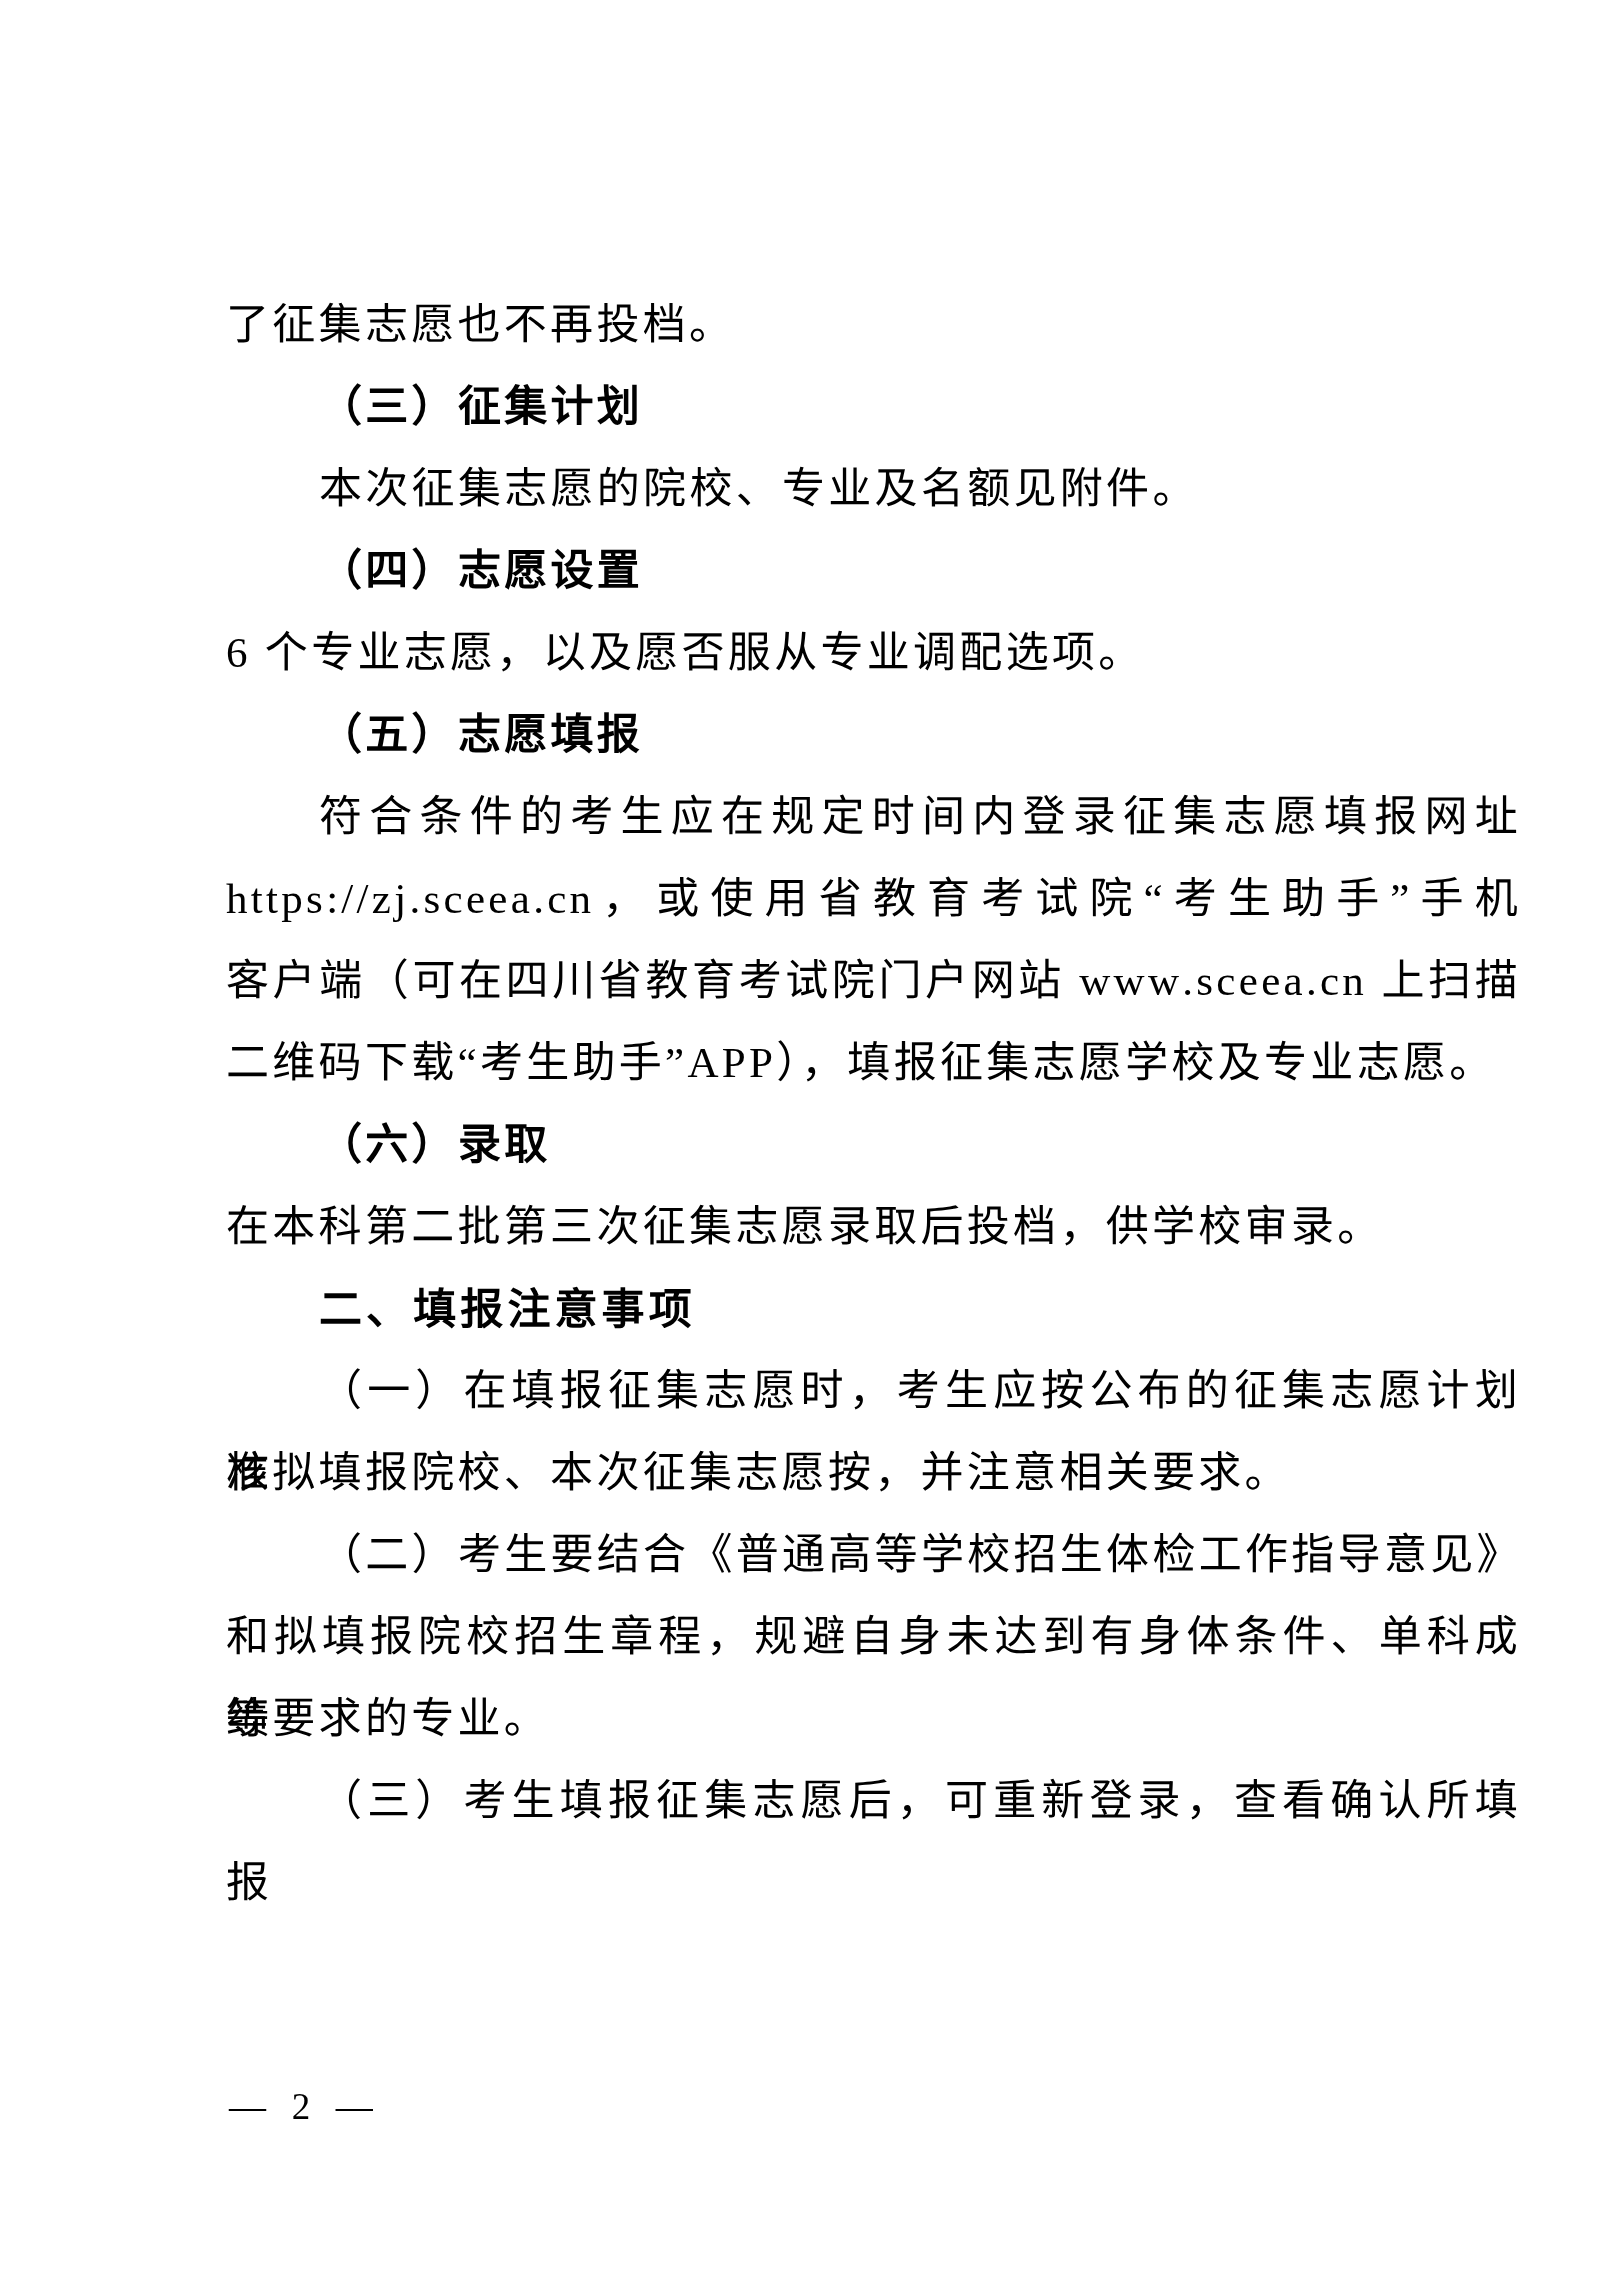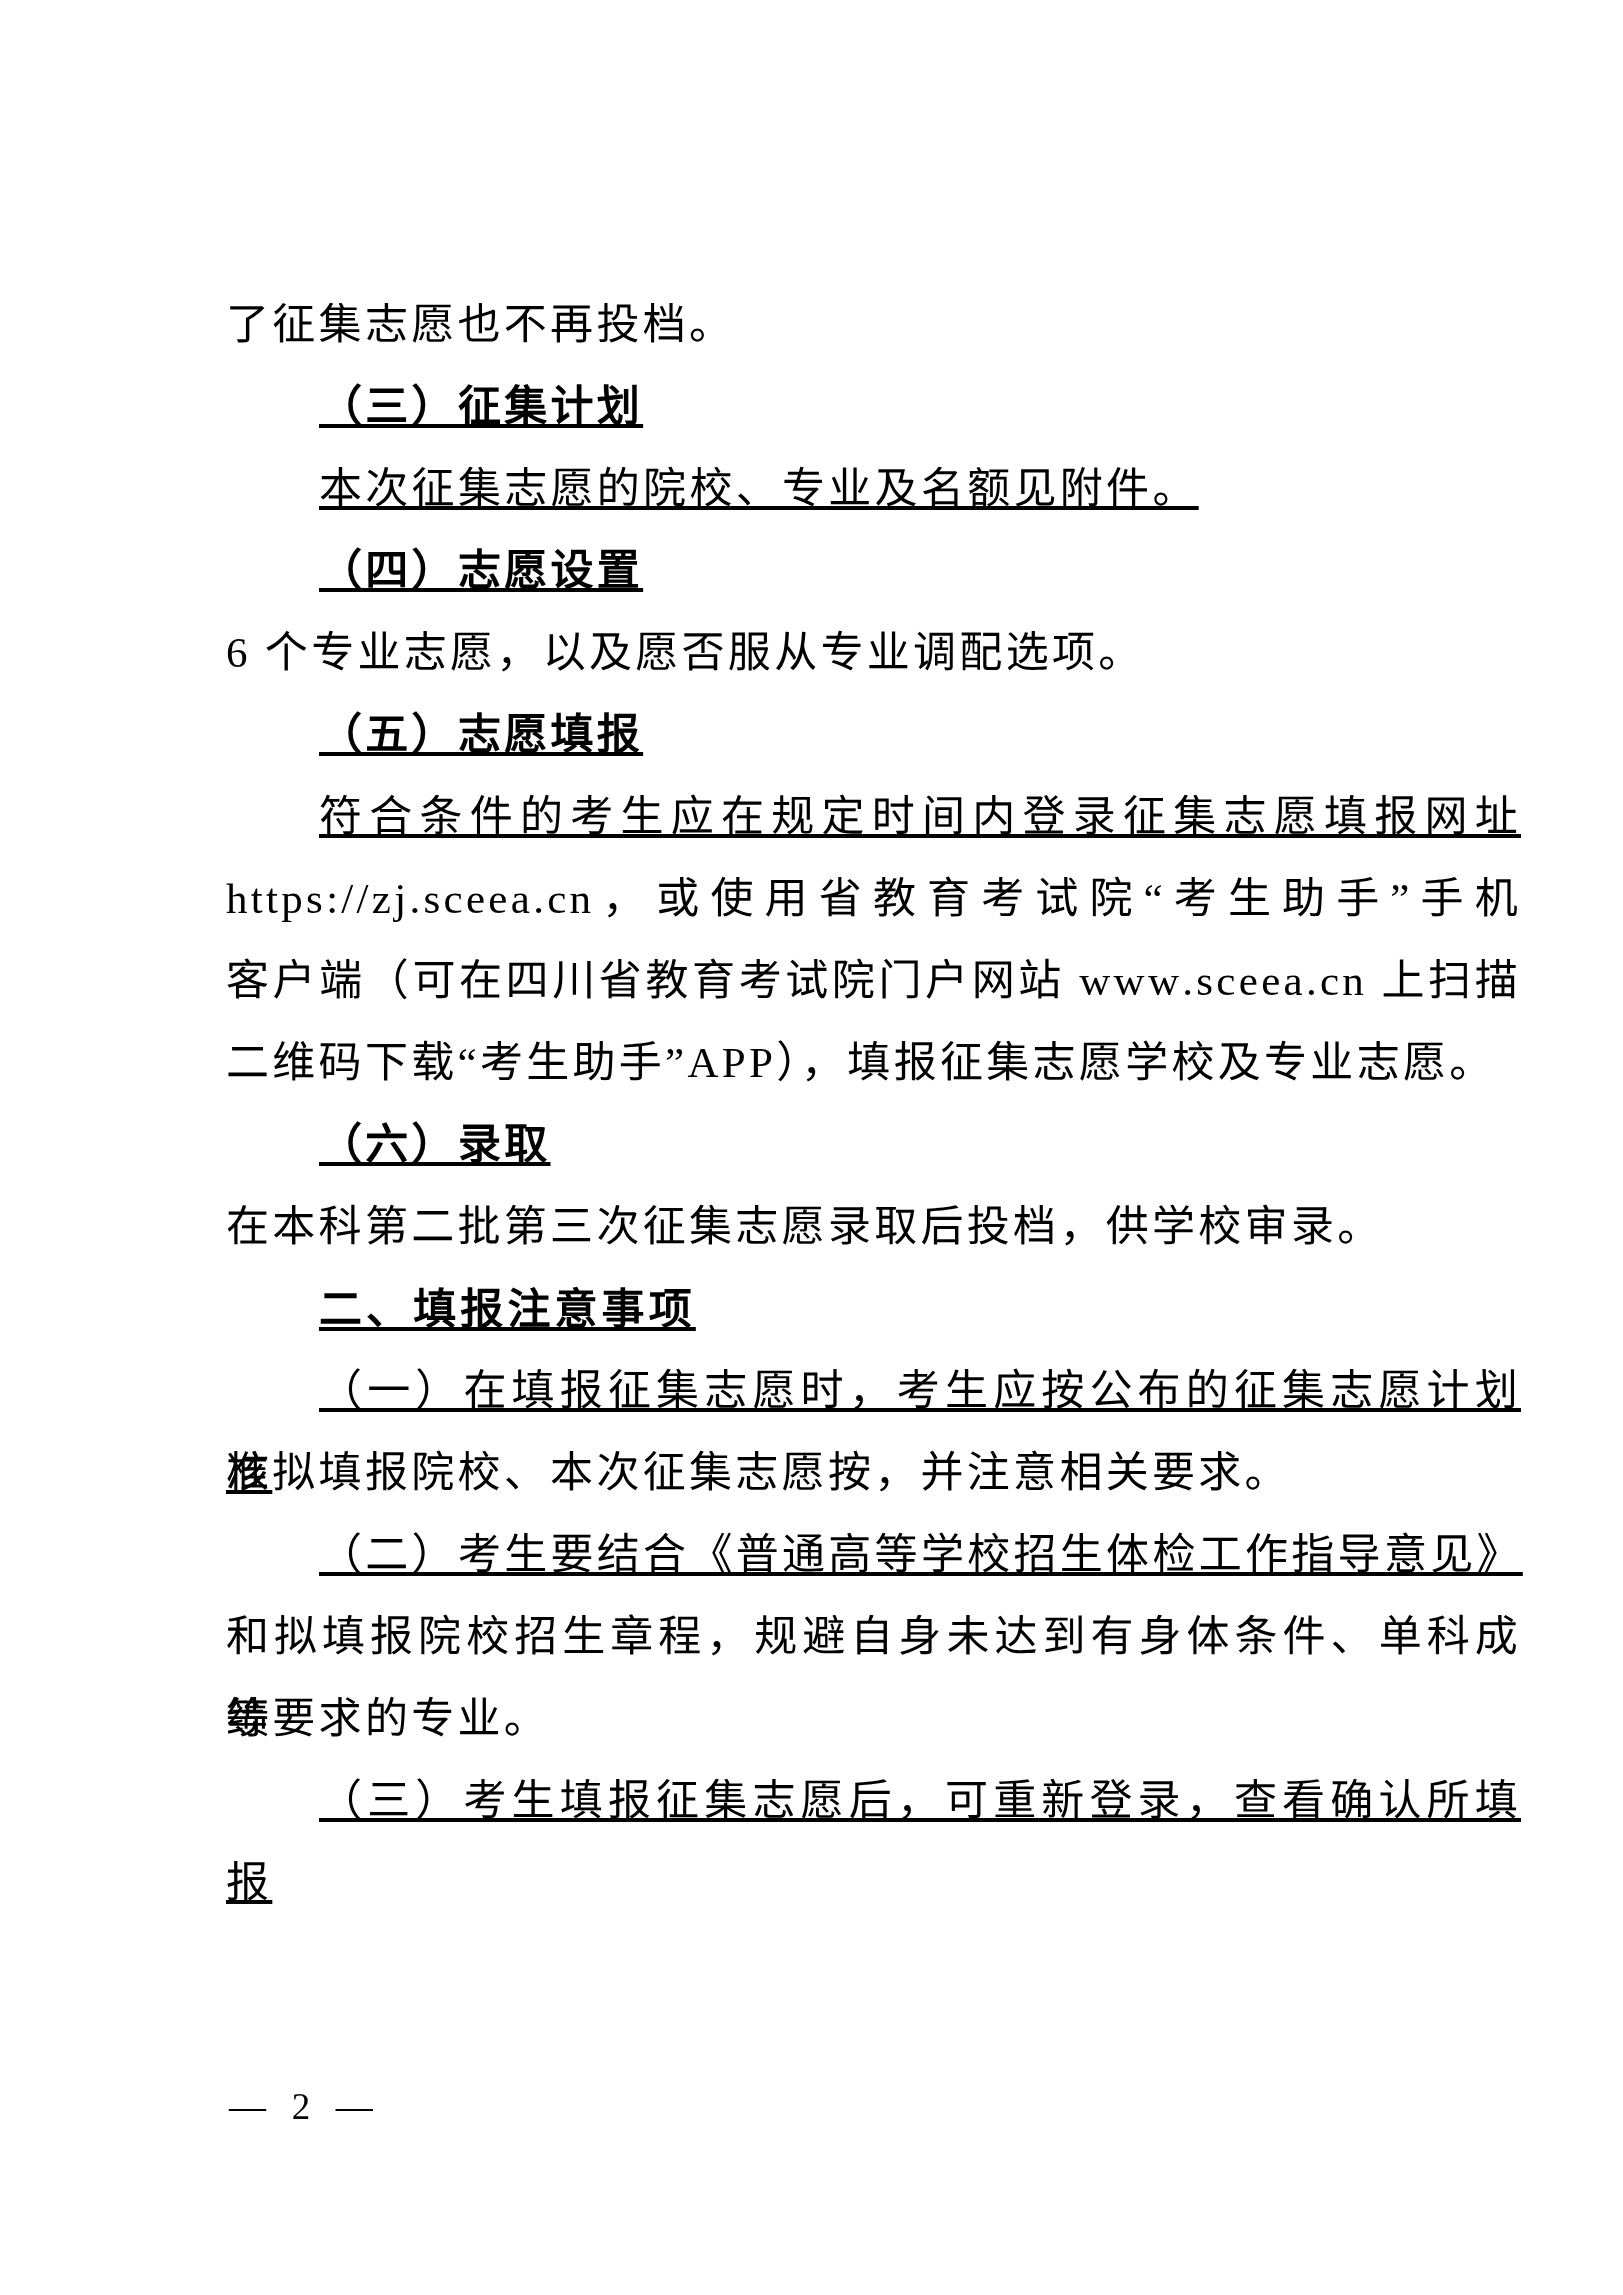--- a/index.html
+++ b/index.html
@@ -30,21 +30,20 @@
   .line {
     height: 82px;
     line-height: 82px;
     font-size: 43px;
     letter-spacing: 3.3px;
     white-space: nowrap;
     font-kerning: none;
   }
   .line.indent {
     text-indent: 93px;
-    text-decoration: underline;
   }
   .line.fill {
     white-space: normal;
     text-align: justify;
     text-align-last: justify;
     text-justify: inter-character;
   }
   .line.heading-kai {
     font-weight: bold;
   }

